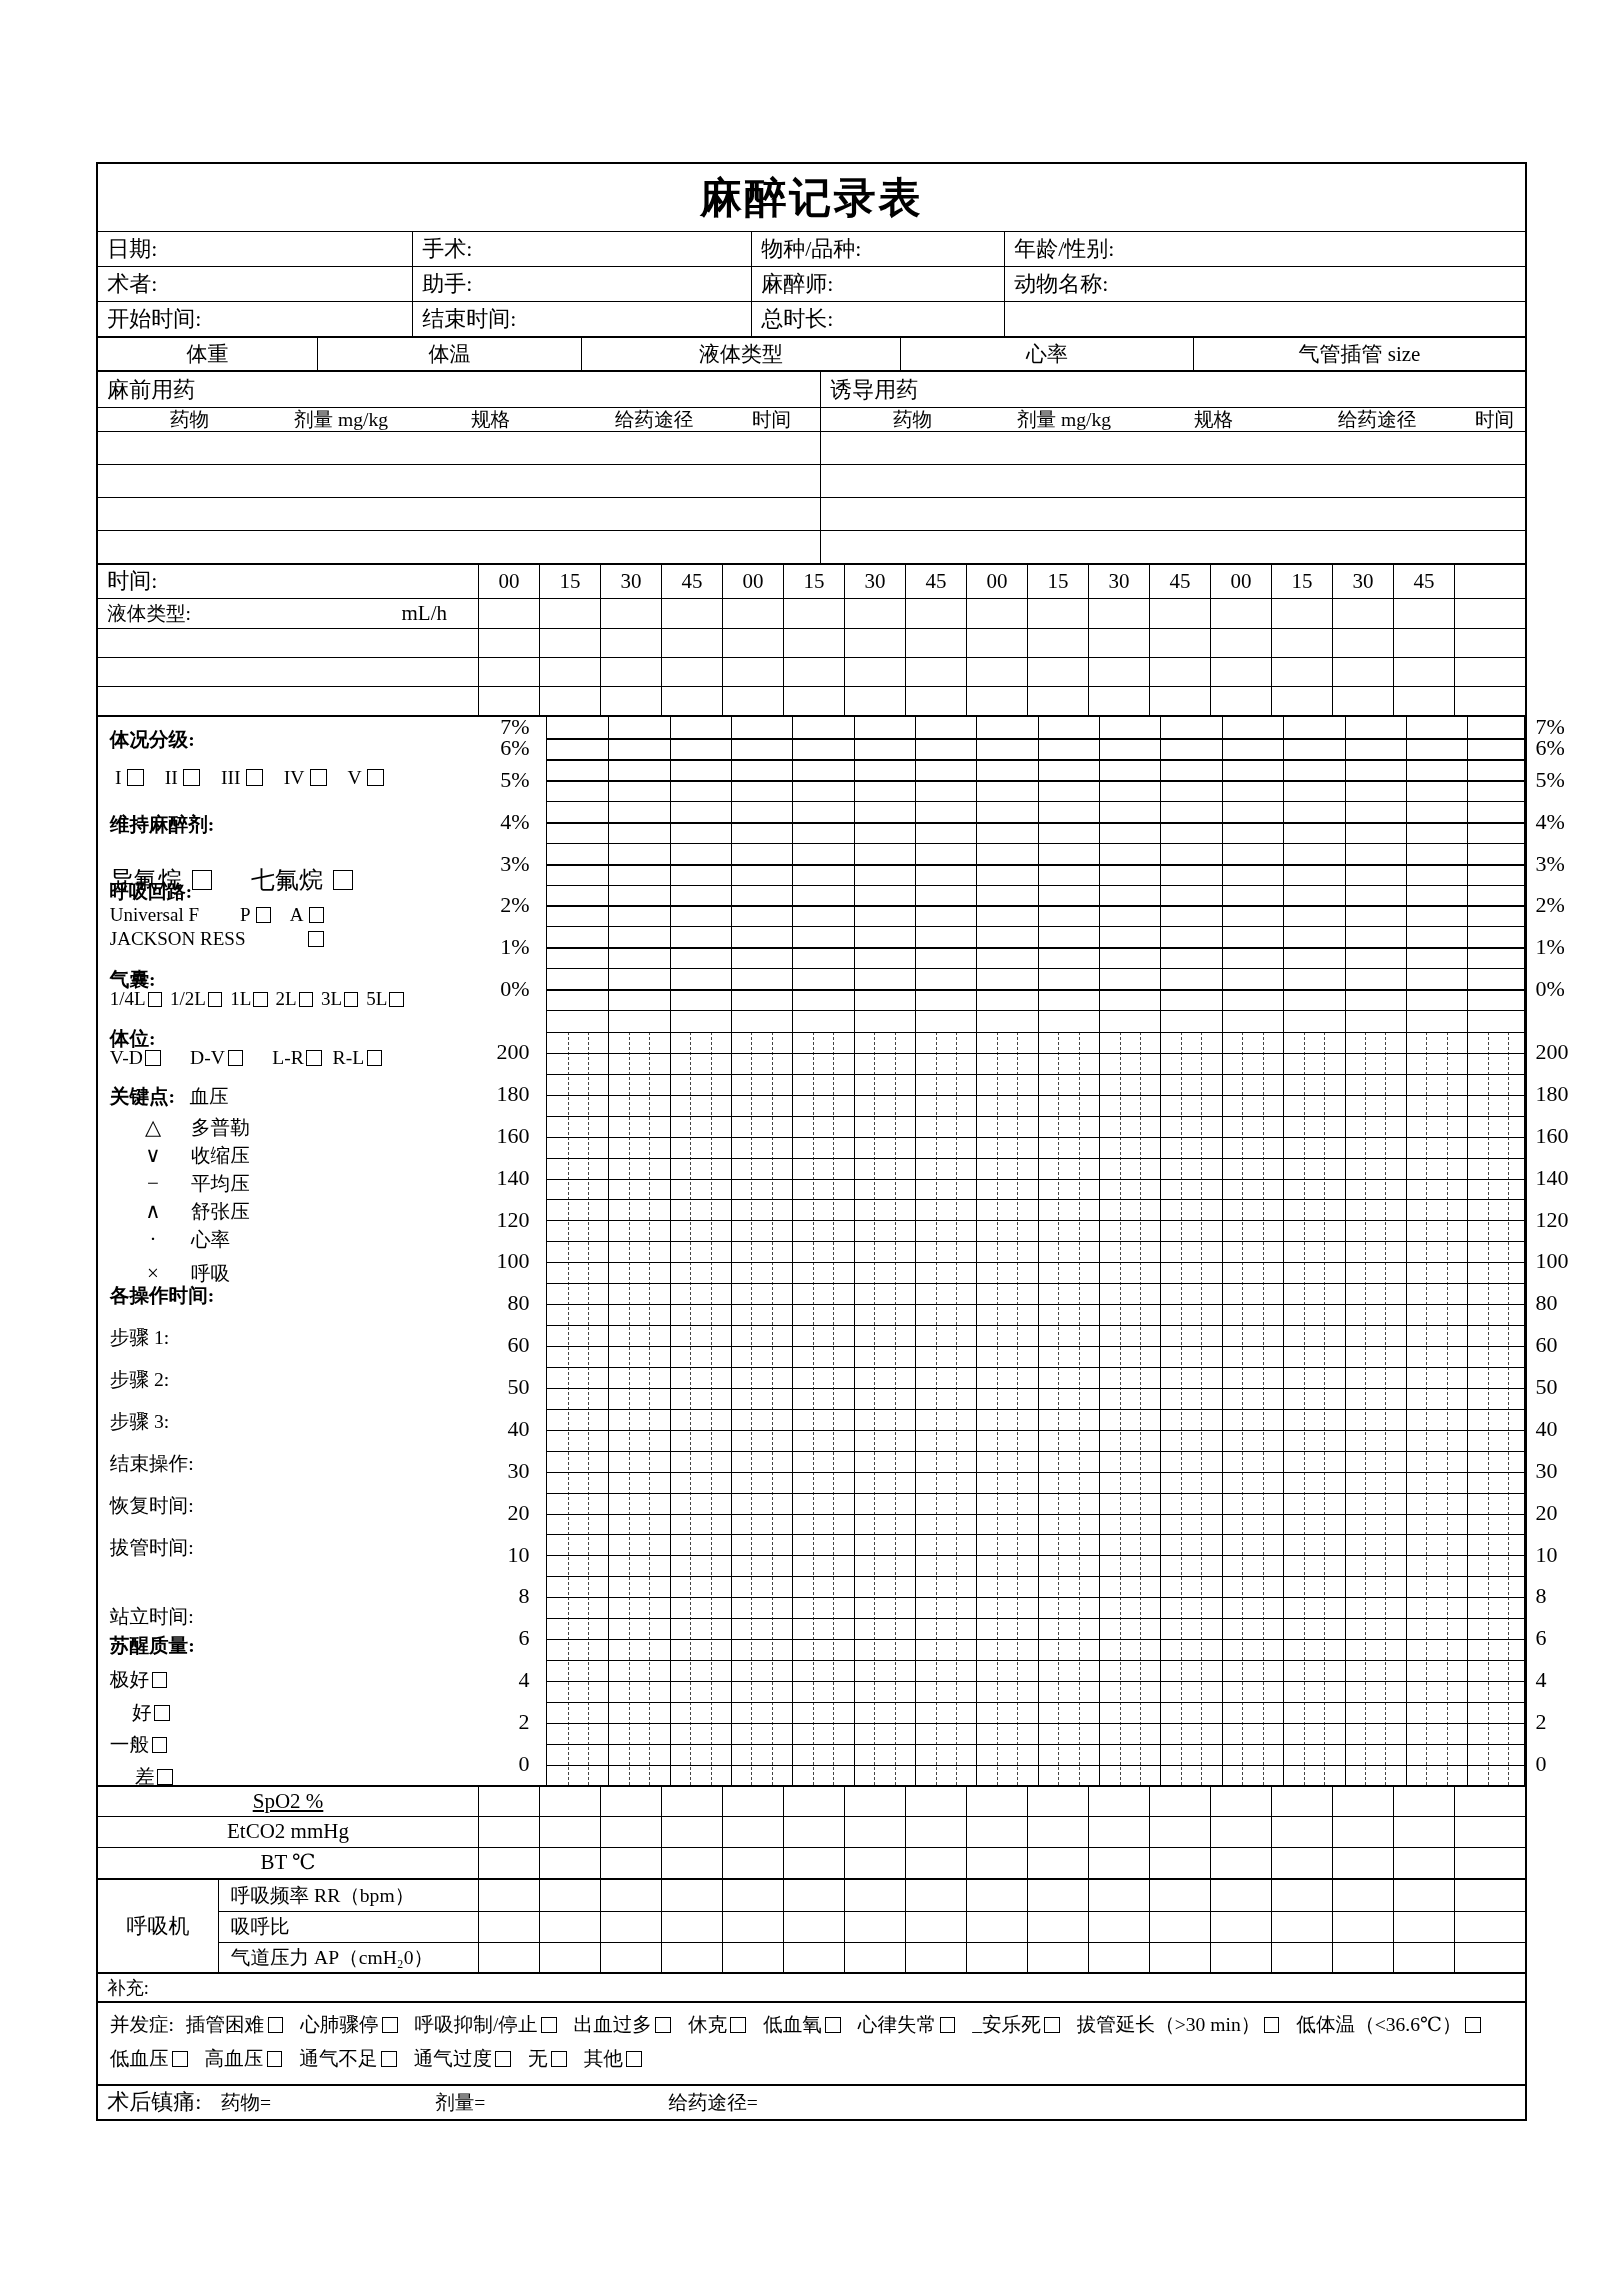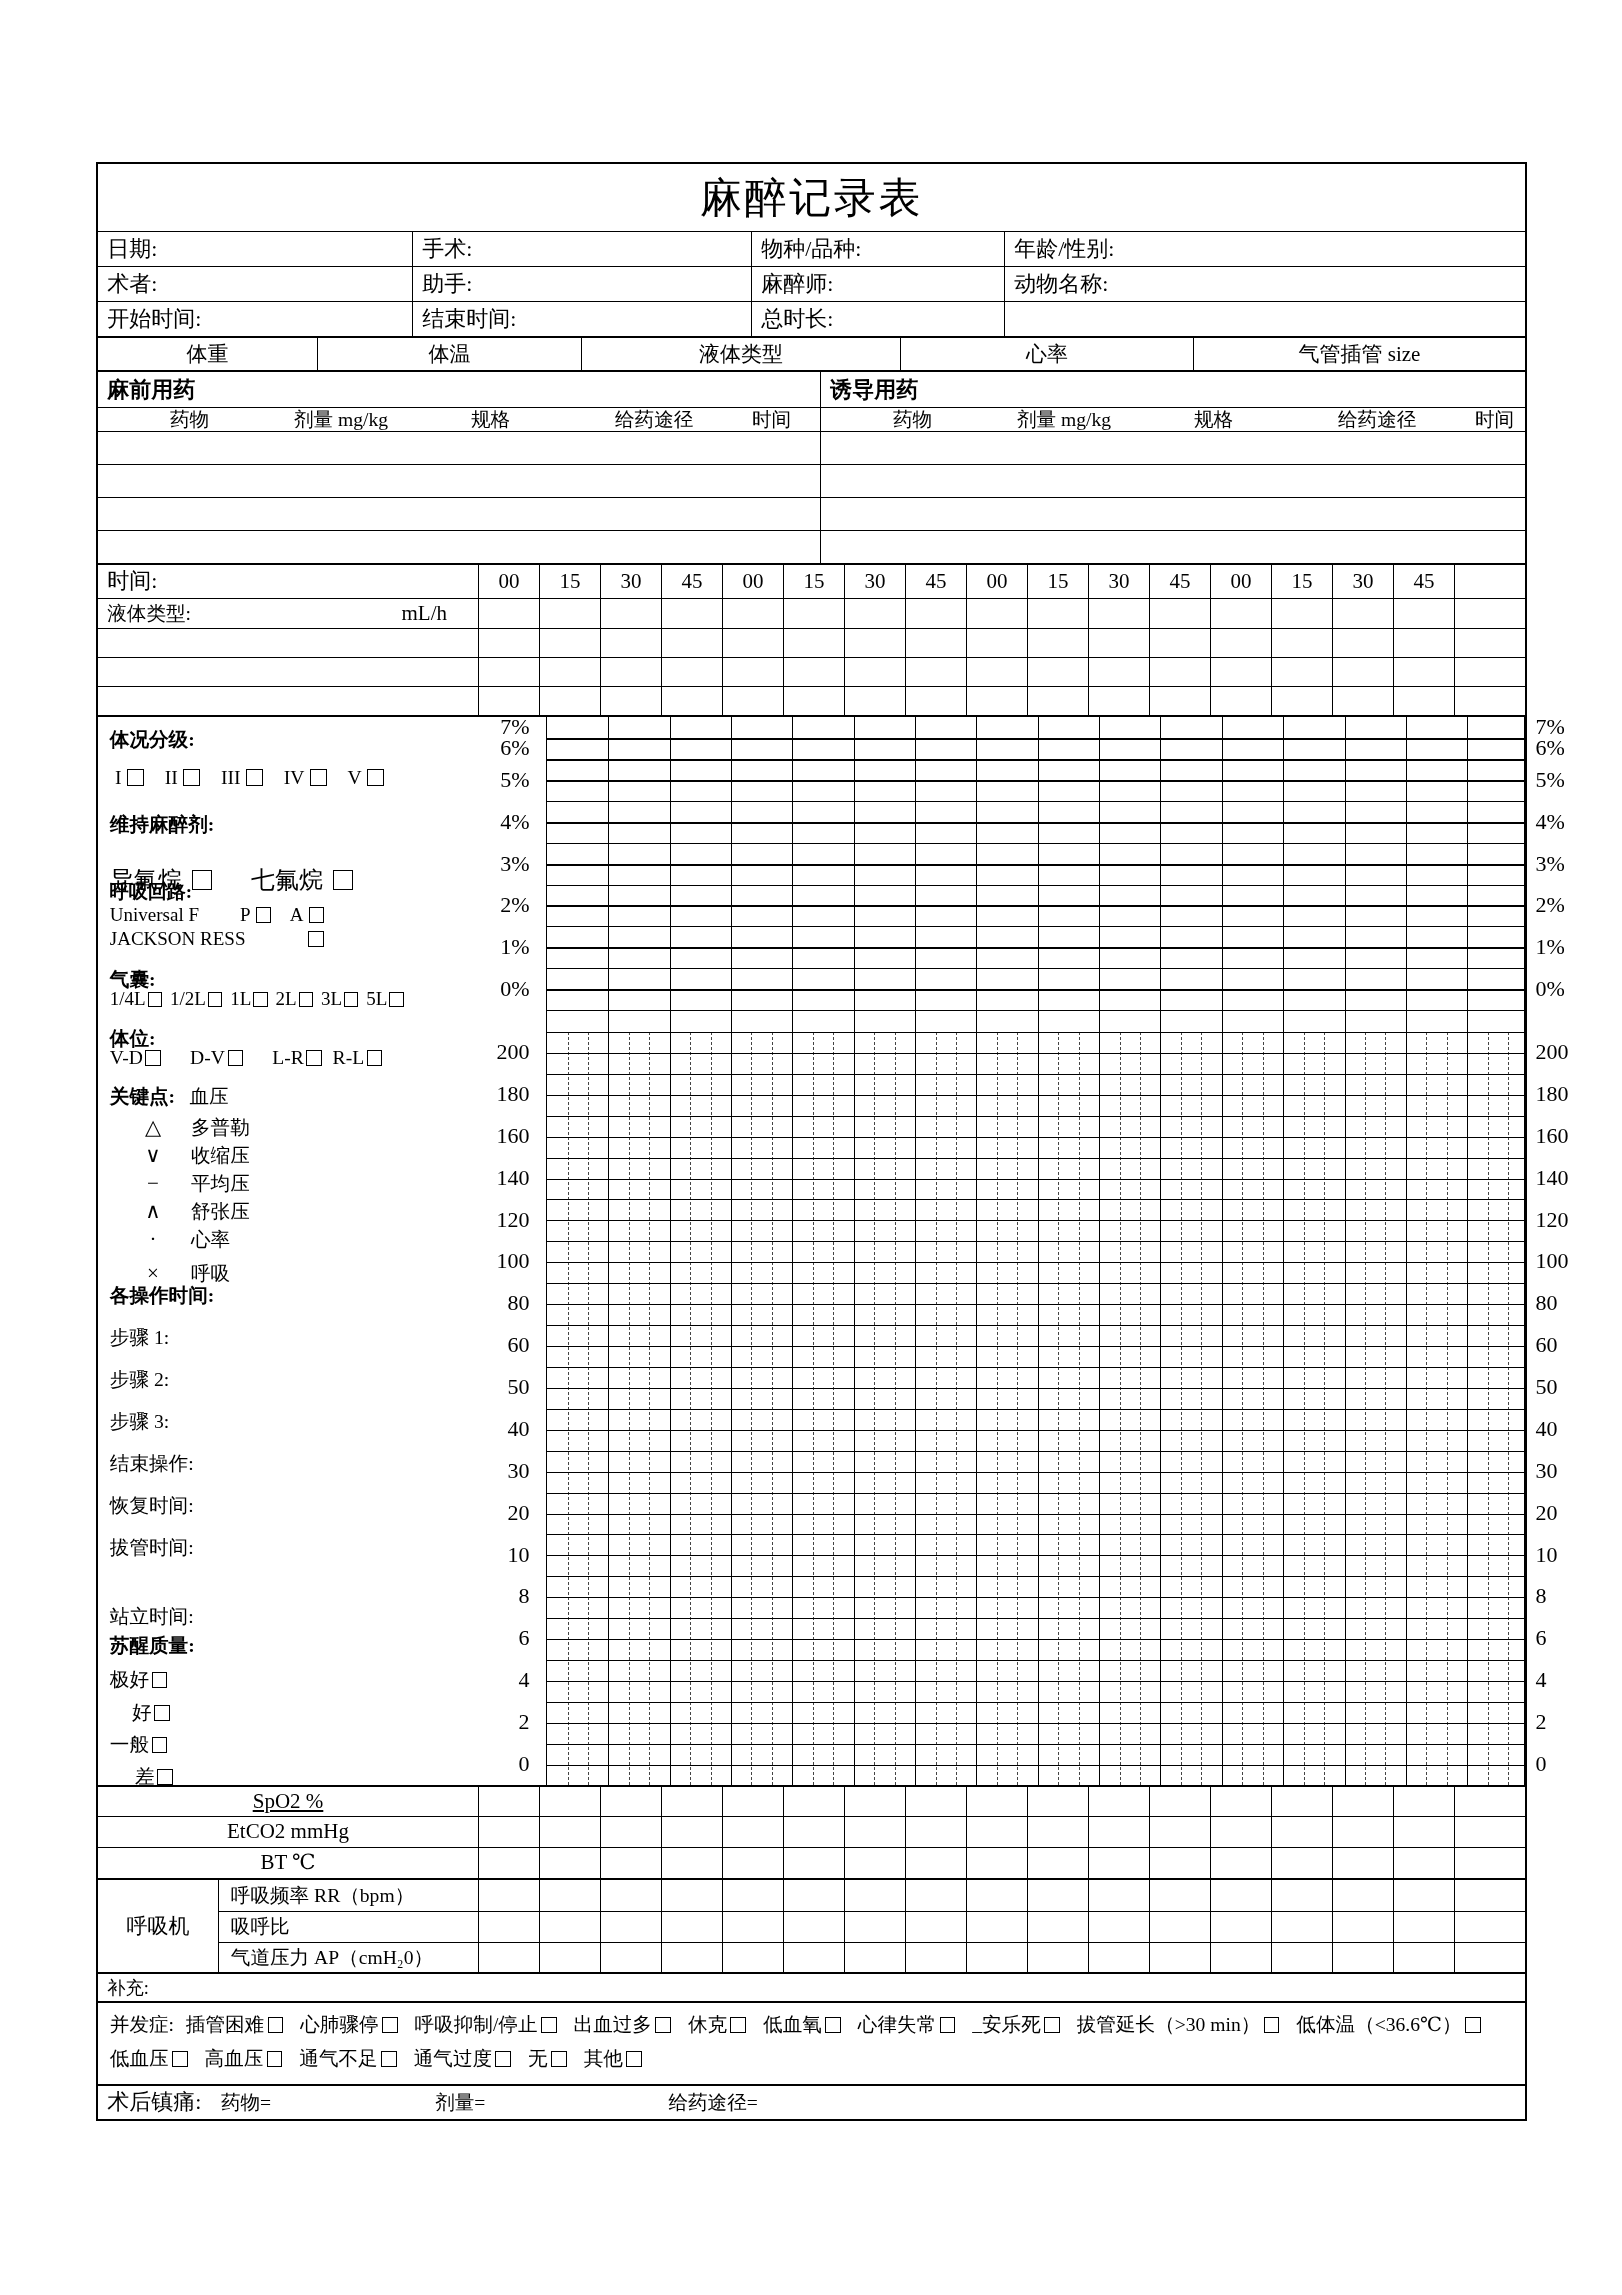--- a/index.html
+++ b/index.html
@@ -2,28 +2,28 @@
 <html style="font-size:10.5px"><head>
 <meta charset="utf-8">
 <style>
   html,body{margin:0;padding:0;background:#fff;}
   body{width:1623px;height:2295px;position:relative;color:#000;
        font-family:"Liberation Serif","DejaVu Serif",serif;}
   .form{position:absolute;left:96px;top:162px;width:1427px;border:2.6px solid #000;background:#fff;}
   .row{position:relative;display:flex;border-top:1.3px solid #000;box-sizing:border-box;align-items:stretch;}
   .row.bt3{border-top:2px solid #000;}
   .titlerow{height:67px;border-top:none;display:flex;align-items:center;justify-content:center;
-            font-size:42px;font-weight:normal;letter-spacing:2.6px;}
+            font-size:42px;font-weight:bold;letter-spacing:2.6px;}
   .c{border-left:1.3px solid #000;box-sizing:border-box;position:relative;}
   .c:first-child{border-left:none;}
   .vc{display:flex;align-items:center;}
   .cent{justify-content:center;}
   .lab{padding-left:9.2px;font-size:22px;}
   .slab{padding-left:9.2px;font-size:19.6px;}
-  .blab{padding-left:9.2px;font-size:22px;font-weight:bold;}
+  .blab{padding-left:9.2px;font-size:22px;font-weight:normal;}
   .unit{margin-left:auto;padding-right:7.9px;font-size:21px;}
   .ts{display:flex;align-items:center;justify-content:center;font-size:21px;}
   .tr{flex:1;}
   .medhalf{position:relative;}
   .medcol{position:absolute;top:50%;transform:translateY(-50%);font-size:19.6px;white-space:nowrap;}
   .cb{display:inline-block;width:17px;height:17px;border:1.3px solid #000;box-sizing:border-box;
       vertical-align:-2px;margin-left:5.2px;background:#fff;}
   
   .charts{display:flex;border-top:2px solid #000;}
   .lpanel{width:452px;position:relative;border-right:1.3px solid #000;box-sizing:border-box;}

